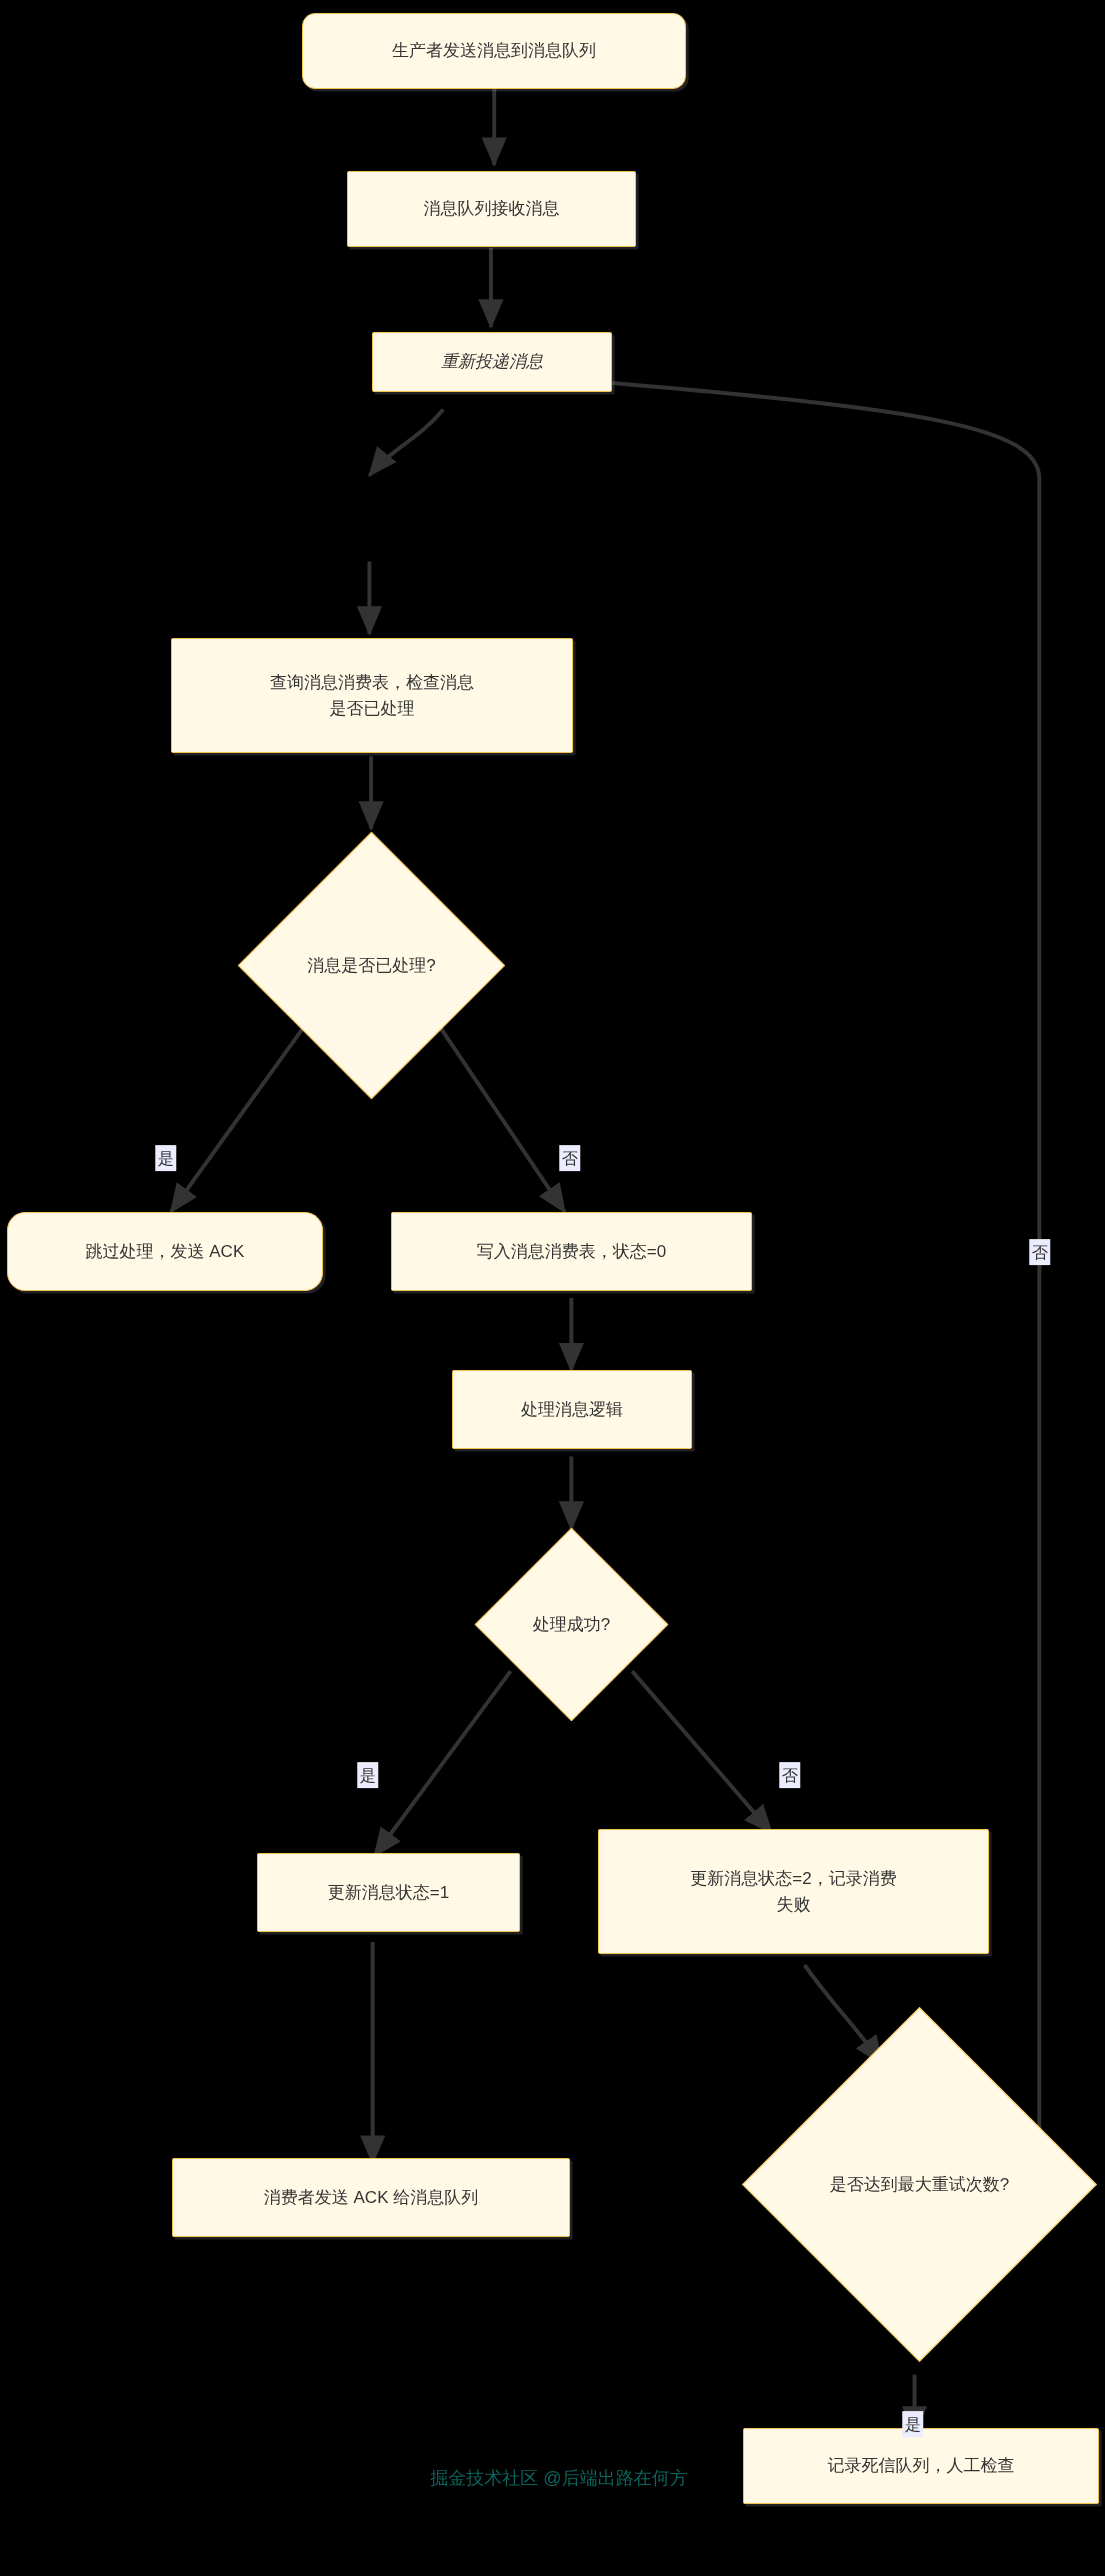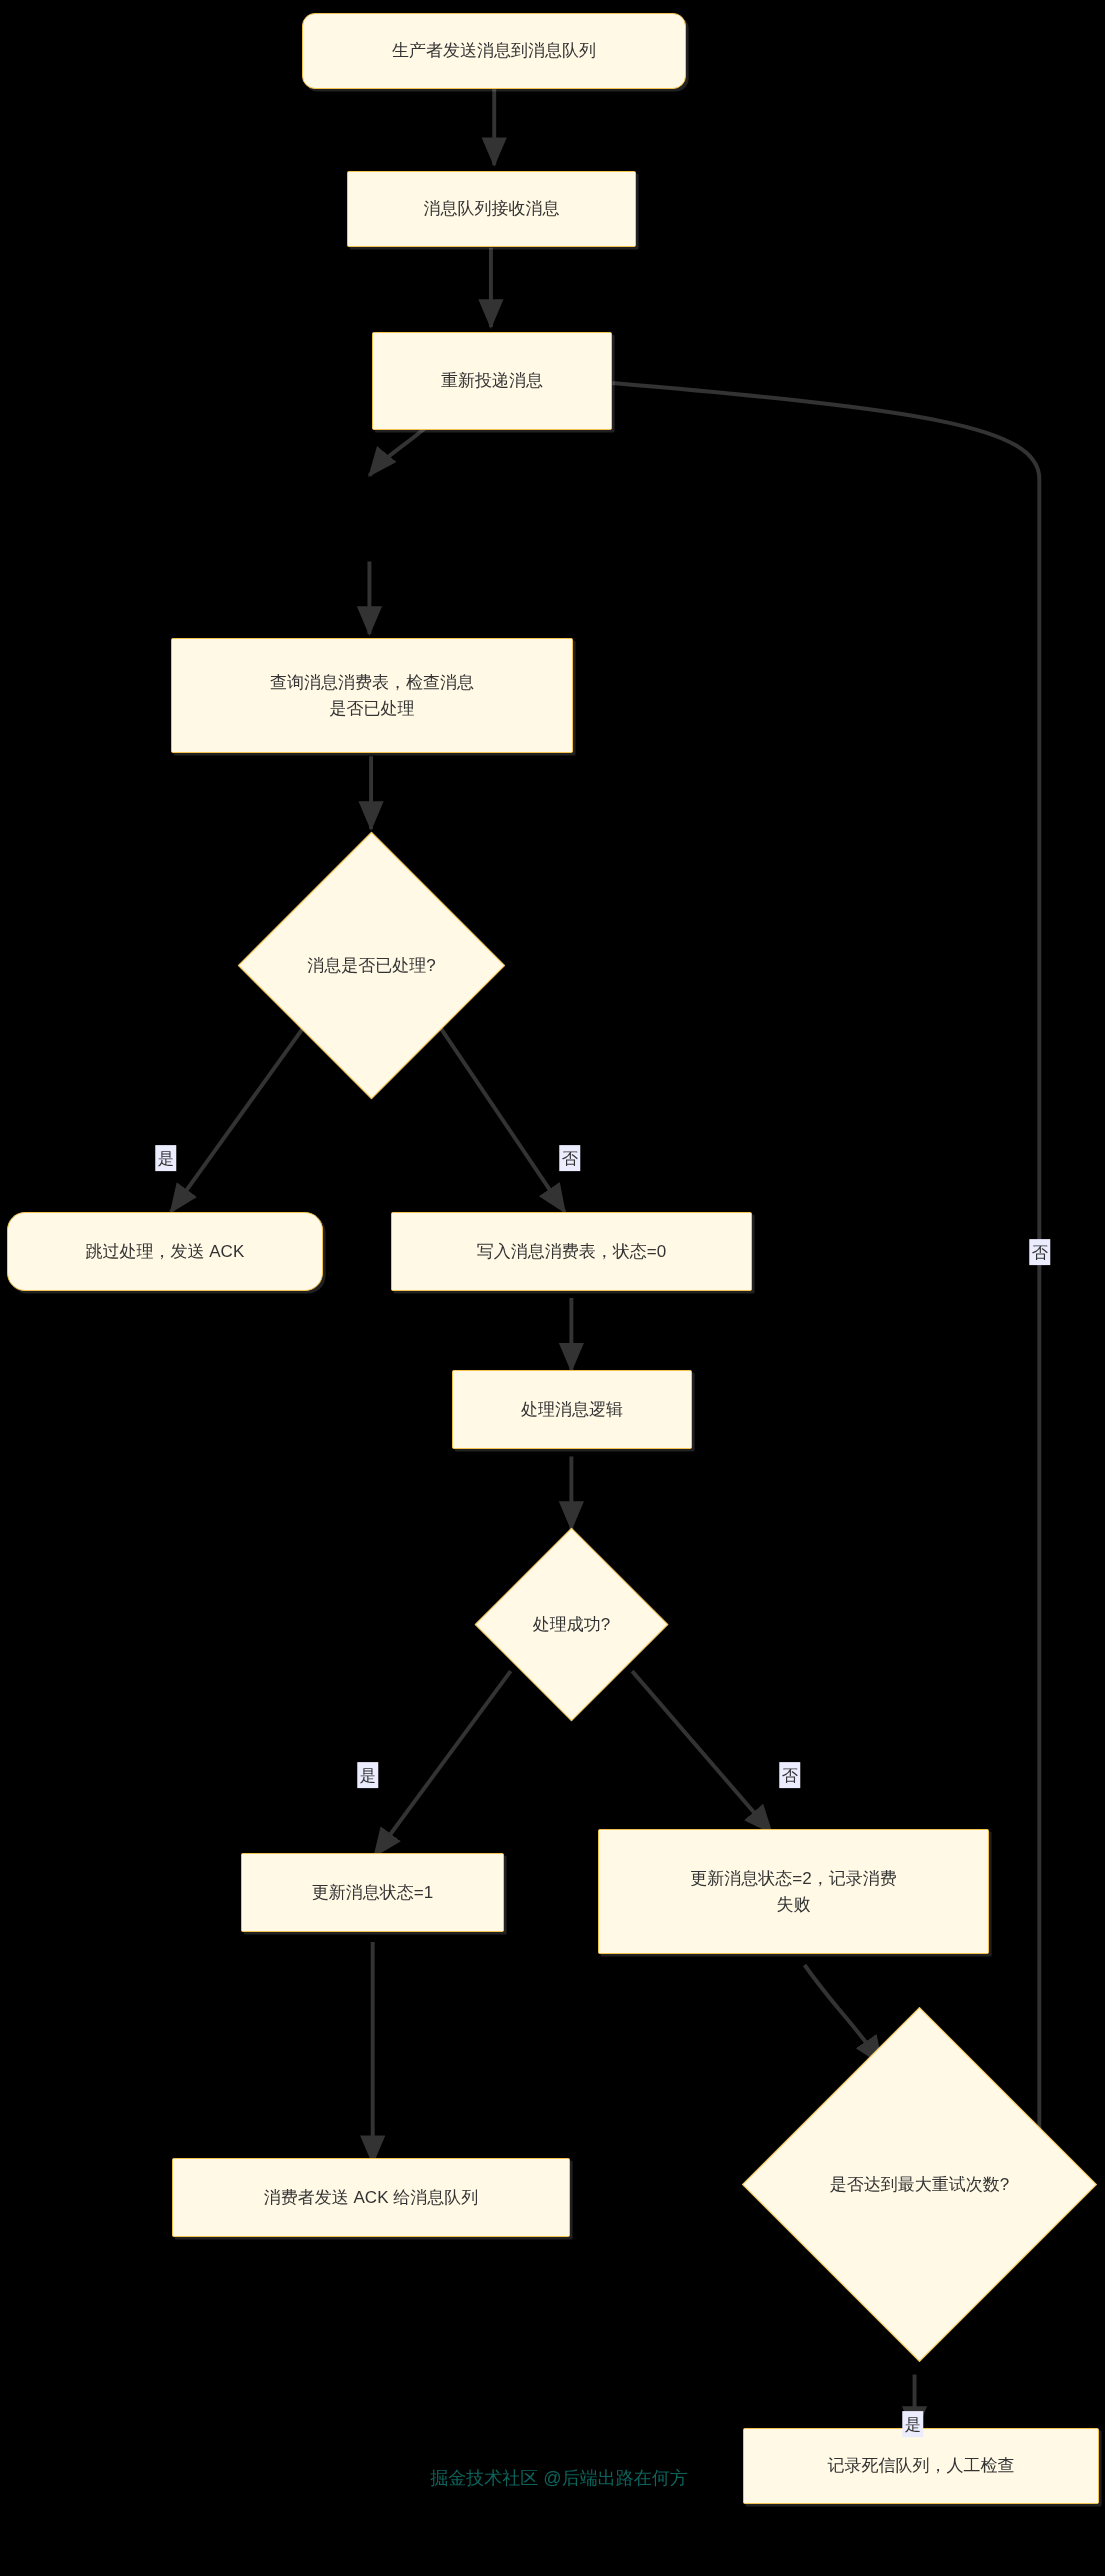--- a/index.html
+++ b/index.html
@@ -60,21 +60,21 @@
   </svg>
 
   <div class="node" style="left:302px;top:13px;width:384px;height:76px;border-radius:13px;">
     <span>生产者发送消息到消息队列</span>
   </div>
 
   <div class="node" style="left:347px;top:171px;width:289px;height:76px;">
     <span>消息队列接收消息</span>
   </div>
 
-  <div class="node" style="left:372px;top:332px;width:240px;height:98px;">
+  <div class="node" style="left:372px;top:332px;width:240px;height:60px;font-style:italic;">
     <span>重新投递消息</span>
   </div>
 
 
   <div class="node" style="left:171px;top:638px;width:402px;height:115px;">
     <span style="white-space:pre-line;">查询消息消费表，检查消息
 是否已处理</span>
   </div>
 
   <div class="diamond" style="left:230px;top:831px;width:283px;height:269px;">
@@ -92,21 +92,21 @@
 
   <div class="node" style="left:452px;top:1370px;width:240px;height:79px;">
     <span>处理消息逻辑</span>
   </div>
 
   <div class="diamond" style="left:470px;top:1528px;width:203px;height:194px;">
     <div class="dshape" style="left:33px;top:28px;width:137px;height:137px;"></div>
     <div class="dtext">处理成功?</div>
   </div>
 
-  <div class="node" style="left:241px;top:1853px;width:263px;height:79px;">
+  <div class="node" style="left:257px;top:1853px;width:263px;height:79px;">
     <span>更新消息状态=1</span>
   </div>
 
   <div class="node" style="left:598px;top:1829px;width:391px;height:125px;">
     <span style="white-space:pre-line;">更新消息状态=2，记录消费
 失败</span>
   </div>
 
   <div class="diamond" style="left:742px;top:2007px;width:355px;height:355px;">
     <div class="dshape" style="left:52px;top:52px;width:251px;height:251px;"></div>

